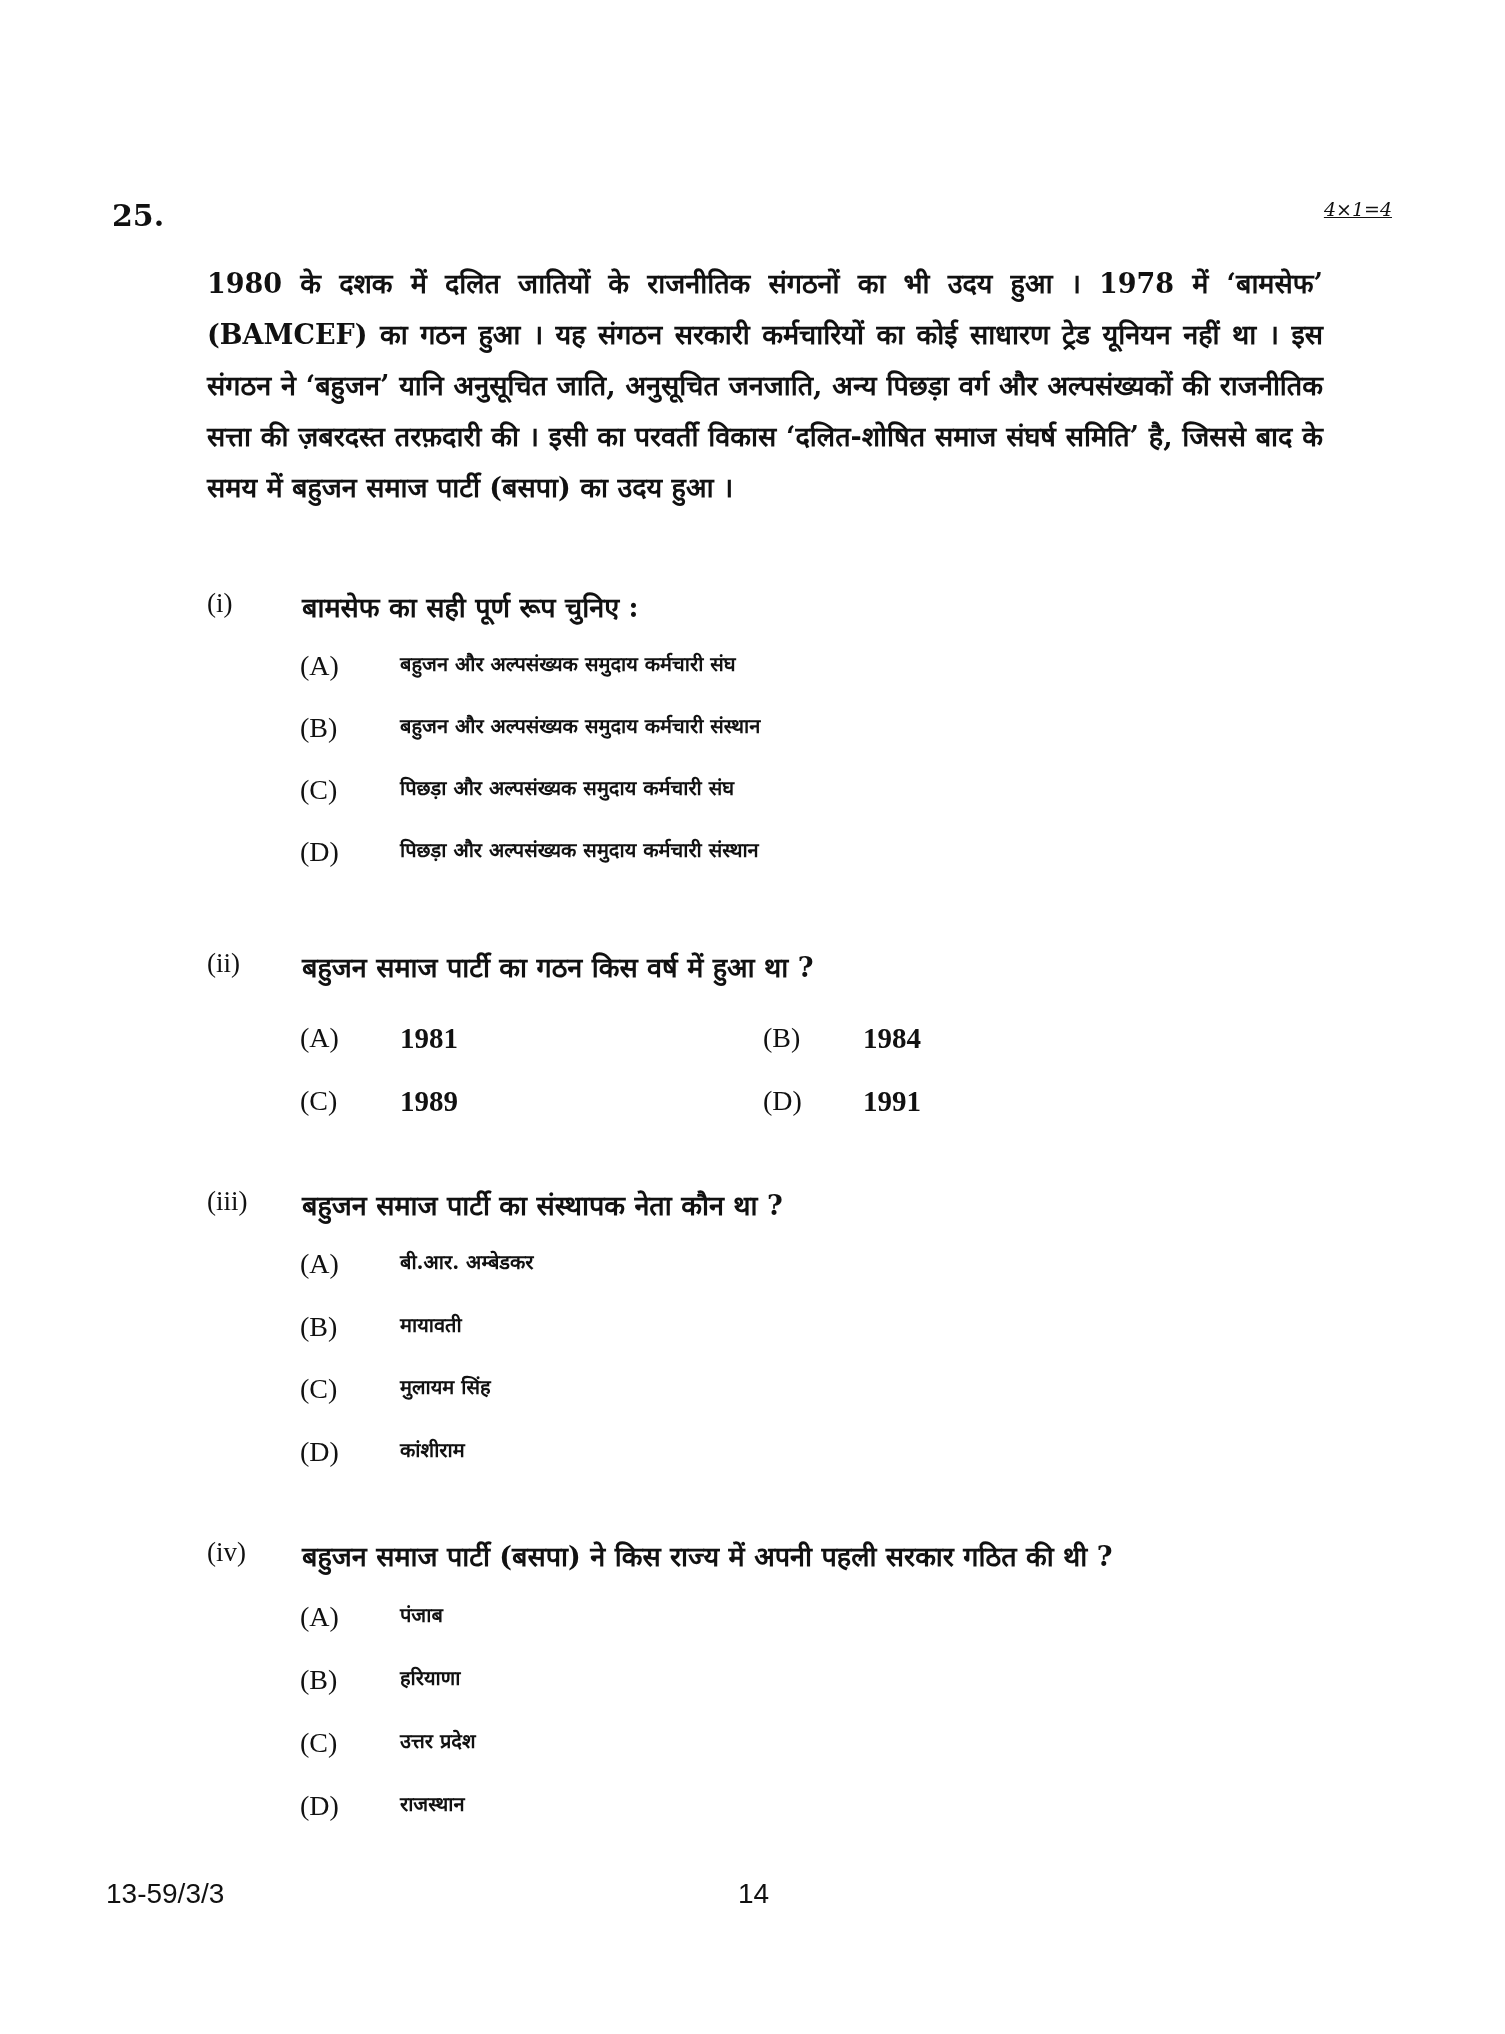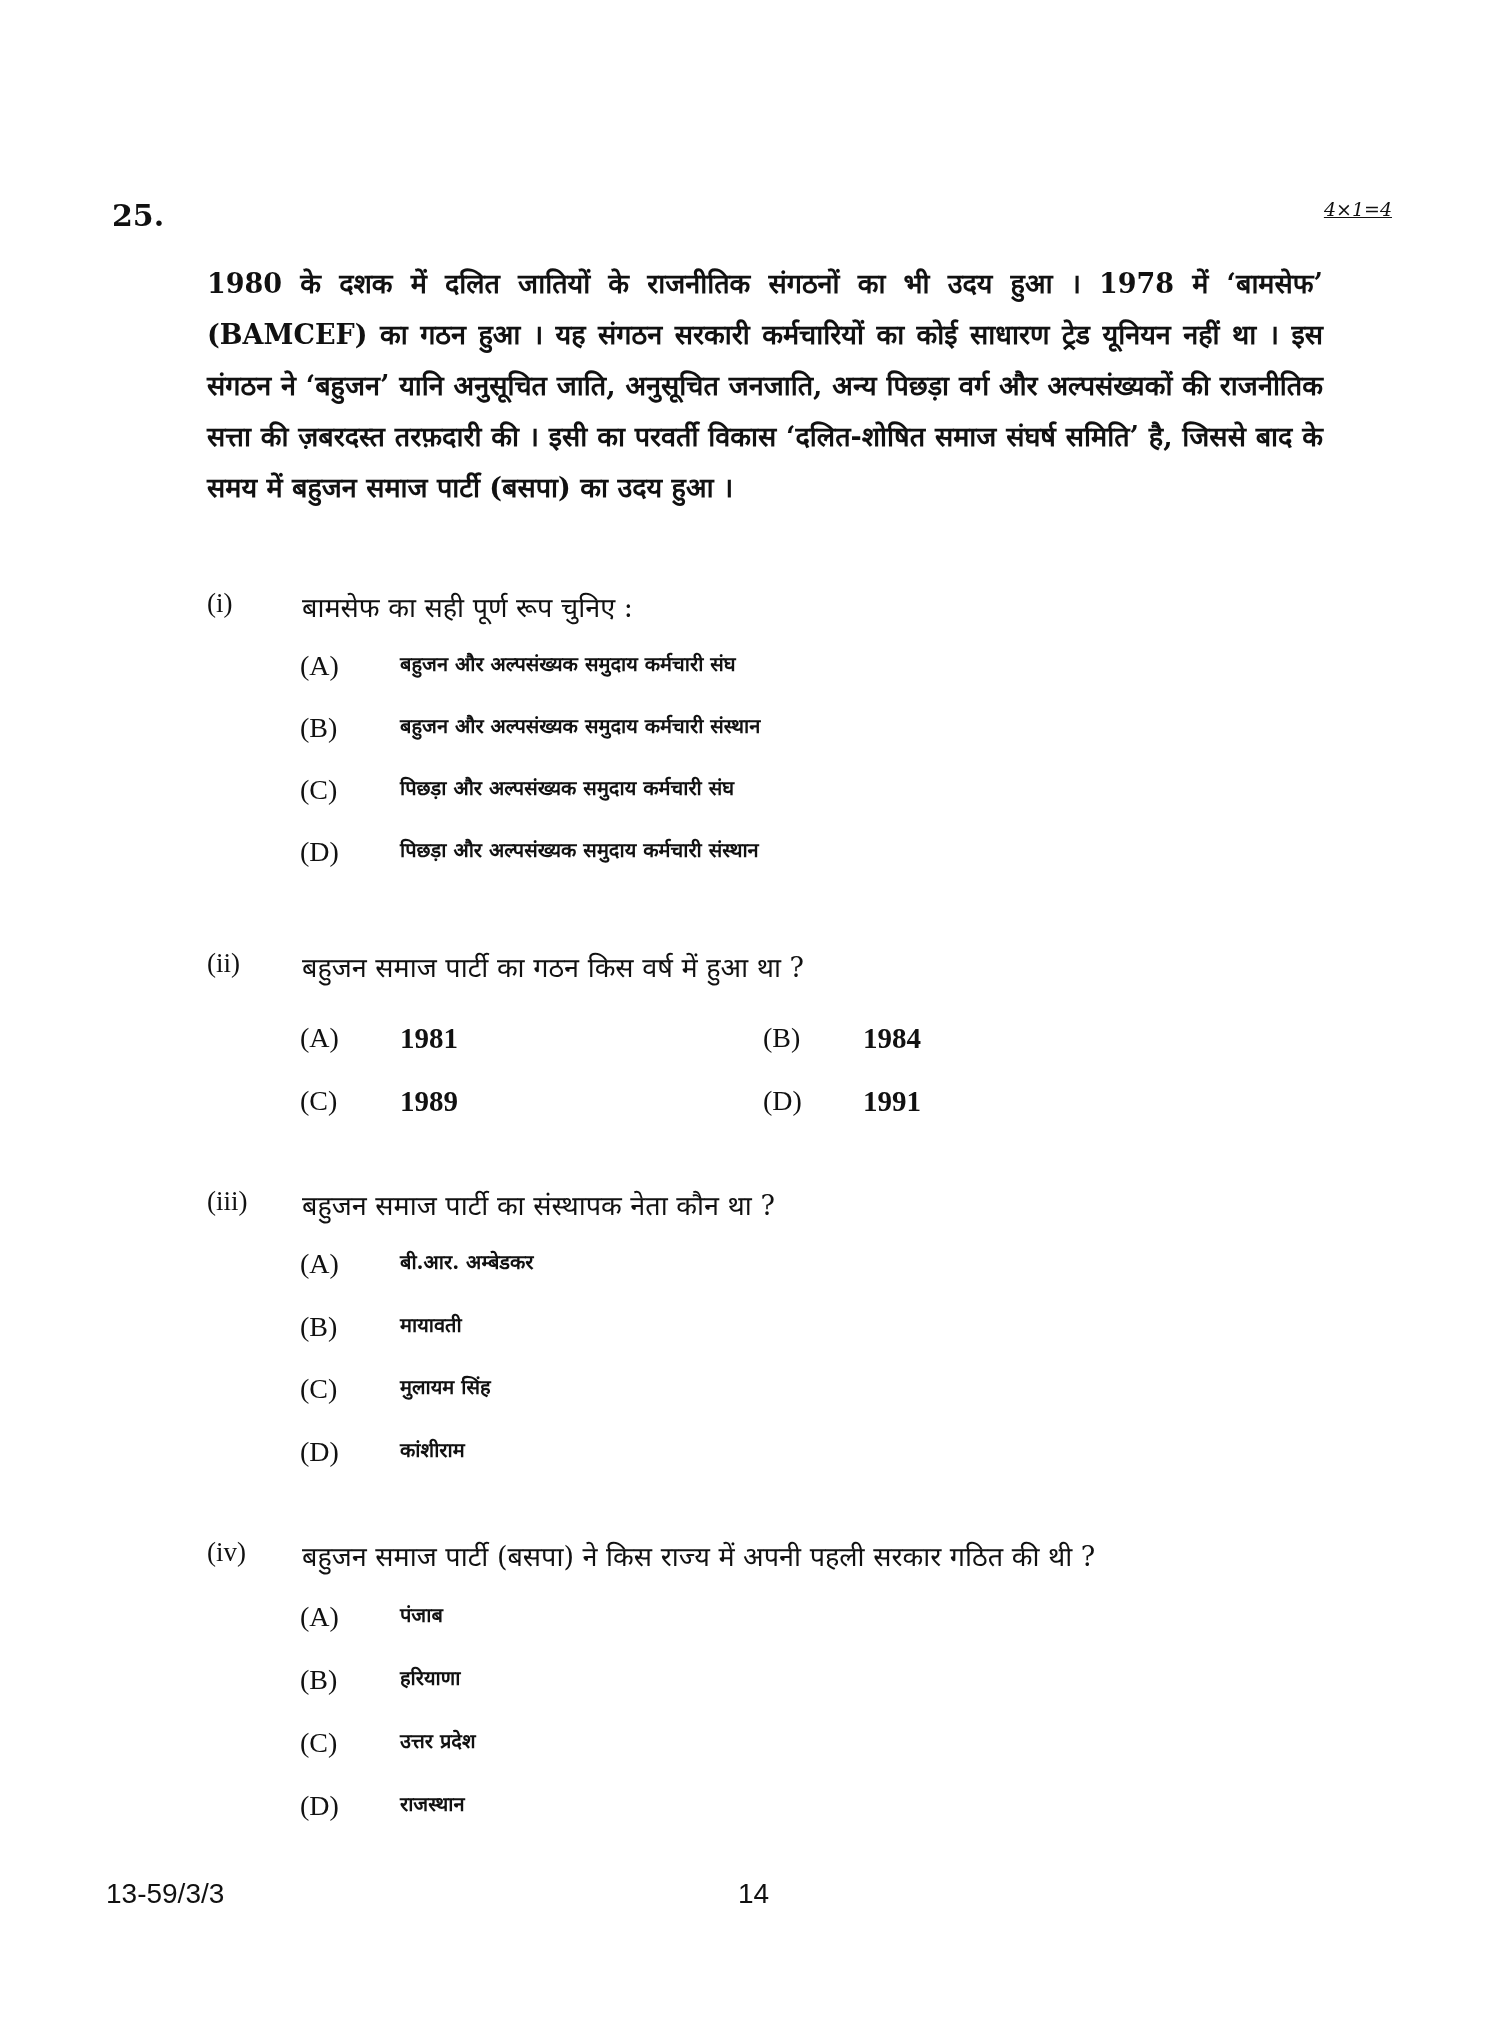--- a/index.html
+++ b/index.html
@@ -13,21 +13,21 @@
     .q-num { position: absolute; left: 0; top: 0; font-weight: bold; font-size: 30px; }
     .q-instr { position: absolute; left: 95px; top: 0; font-size: 27px; font-weight: bold; }
     .q-marks { position: absolute; right: 0; top: 0; font-size: 19px; font-style: italic; text-decoration: underline; }
     .passage {
       position: absolute; left: 207px; top: 258px; width: 1116px;
       font-size: 27px; line-height: 51px; text-align: justify;
       font-weight: bold;
     }
     .sub { position: absolute; left: 207px; width: 1200px; }
     .sub-label { position: absolute; left: 0; top: 0; font-size: 27px; font-family: "Liberation Serif", serif; }
-    .sub-text { position: absolute; left: 95px; top: 0; font-size: 27px; font-weight: normal; white-space: nowrap; }
+    .sub-text { position: absolute; left: 95px; top: 0; font-size: 27px; font-weight: bold; white-space: nowrap; }
     .opt { position: absolute; height: 40px; }
     .opt-label { position: absolute; left: 0; top: 0; font-size: 28px; font-family: "Liberation Serif", serif; }
     .opt-text { position: absolute; left: 100px; top: 0; font-size: 20px; font-weight: bold; white-space: nowrap; }
     .opt-text.num { font-family: "Liberation Serif", serif; font-size: 29px; }
     .footer-code { position: absolute; left: 106px; top: 1878px; font-family: "Liberation Sans", sans-serif; font-size: 28px; }
     .footer-page { position: absolute; left: 738px; top: 1878px; font-family: "Liberation Sans", sans-serif; font-size: 28px; }
   </style>
 </head>
 <body>
 

